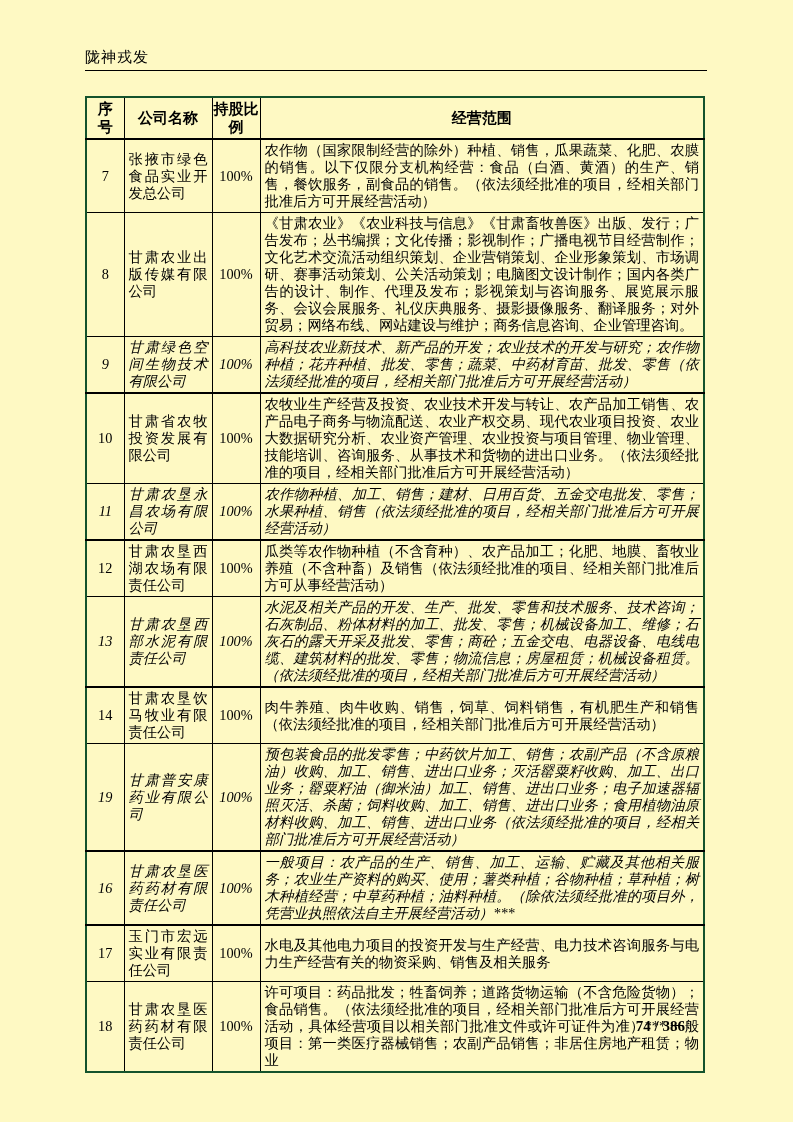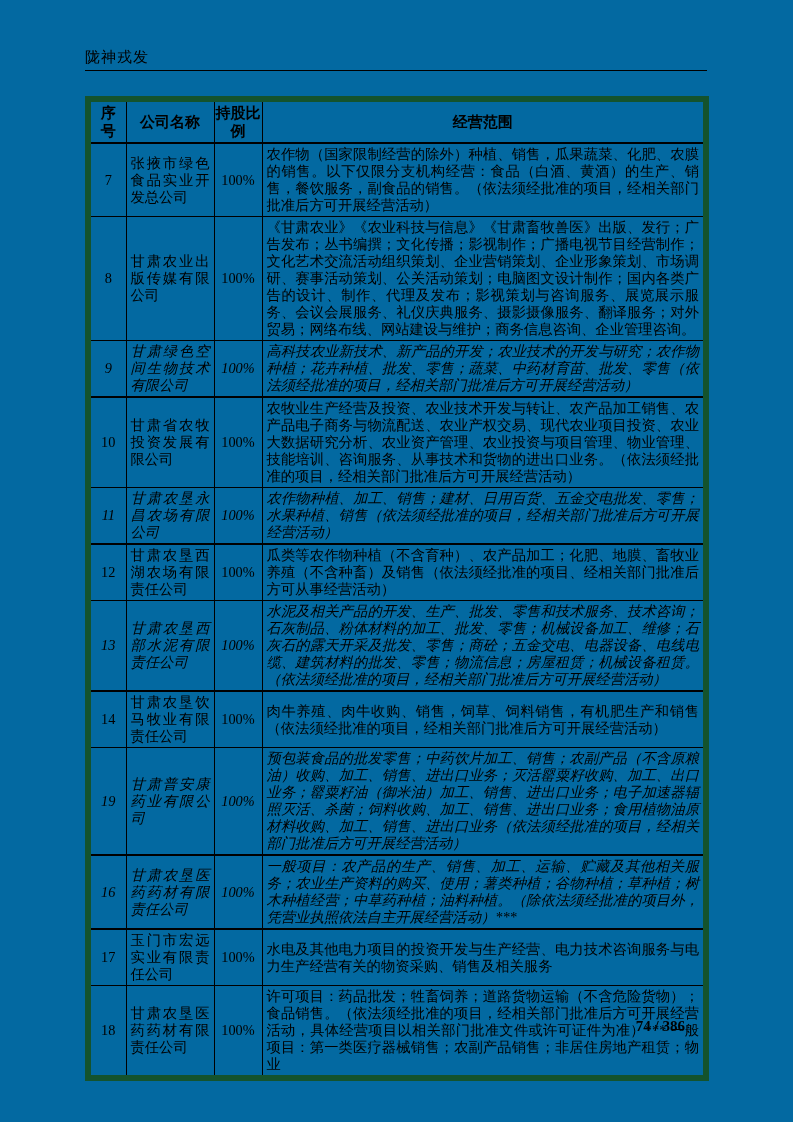--- a/index.html
+++ b/index.html
@@ -2,21 +2,21 @@
 <html lang="zh"><head>
 <meta charset="utf-8">
 <style>
   * { margin: 0; padding: 0; box-sizing: border-box; }
   html, body { background: #e8e8e8; }
   .page {
     position: relative;
     width: 793px;
     height: 1122px;
     margin: 0 auto;
-    background: #0369a1;
+    background: #fef9c3;
     font-family: "Liberation Serif", "DejaVu Serif", serif;
     color: #000;
     overflow: hidden;
   }
   .content {
     position: absolute;
     left: 85px;
     top: 48px;
     width: 622px;
   }
@@ -27,21 +27,21 @@
     font-size: 15px;
     padding-bottom: 3px;
     border-bottom: 1.5px solid #000;
   }
   .page-header .hl { letter-spacing: 1px; }
   table.subs {
     margin-top: 25px;
     width: 618px;
     border-collapse: collapse;
     table-layout: fixed;
-    border: 6px solid #14532d;
+    border: 2px solid #14532d;
   }
   table.subs col.c1 { width: 38px; }
   table.subs col.c2 { width: 88px; }
   table.subs col.c3 { width: 48px; }
   table.subs col.c4 { width: 444px; }
   table.subs th {
     border: 1px solid #000;
     border-bottom: 2px solid #000;
     font-size: 15px;
     font-weight: bold;

